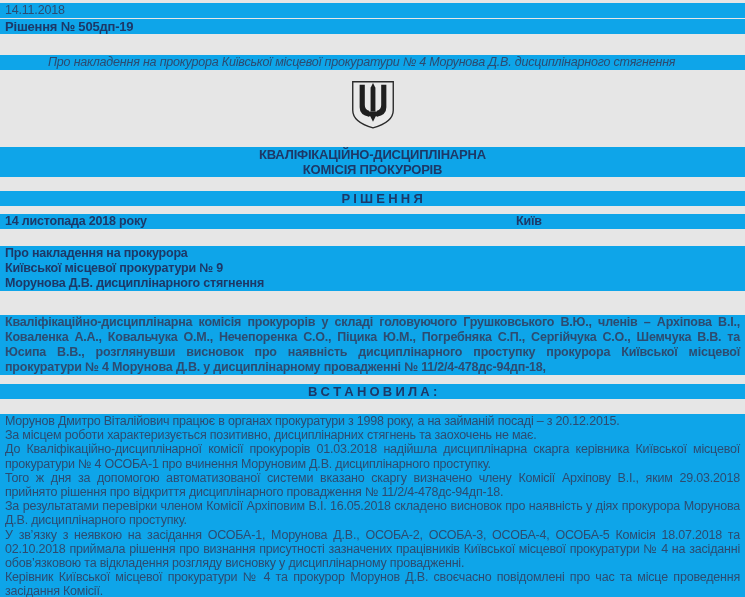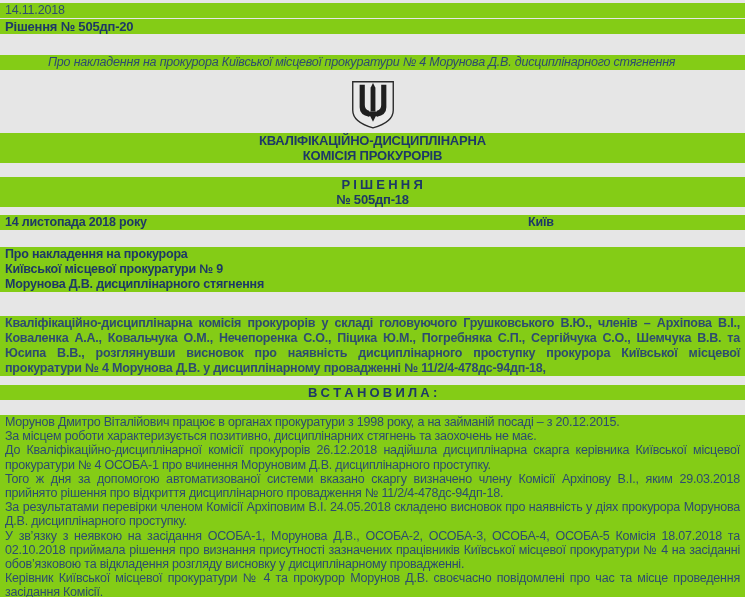--- a/index.html
+++ b/index.html
@@ -3,48 +3,48 @@
 <meta charset="utf-8">
 <style>
   html,body{margin:0;padding:0;background:#e6e6e6;}
   .page{
     position:relative;width:745px;height:597px;overflow:hidden;
     background:#e6e6e6;
     font-family:"Liberation Sans",sans-serif;
     font-size:12.5px;line-height:15px;letter-spacing:-0.2px;
     color:#2d4b70;
   }
-  .ln{margin:0;padding:0 5px;background:#84cc16;}
+  .ln{margin:0;padding:0 5px;background:#0ea5e9;}
   .nb{background:none;}
   .b{font-weight:bold;color:#1d3867;}
   .i{font-style:italic;}
   .c{text-align:center;}
   .j{text-align:justify;}
   .sz13{font-size:13px;}
   #meta-date{margin-top:3px;}
   #decision-ref{margin-top:1px;}
   #subject-line{margin-top:21px;padding-left:48px;}
   #emblem-row{margin-top:10px;height:50px;text-align:center;}
   #emblem-row svg{display:inline-block;height:50px;width:52px;}
-  #commission{margin-top:3px;}
+  #commission{margin-top:17px;}
   #doc-type{margin-top:14px;padding-left:24px;}
   #date-row{margin-top:8px;position:relative;}
-  #doc-place{position:absolute;left:528px;top:0;}
+  #doc-place{position:absolute;left:516px;top:0;}
   #title-block{margin-top:17px;}
   #intro-paragraph{margin-top:24px;font-weight:bold;}
   #resolved-heading{margin-top:9px;}
   #body-paragraphs{margin-top:15px;line-height:14.2px;}
 </style>
 </head>
 <body>
 
 <div class="page">
 
   <p class="ln" id="meta-date">14.11.2018</p>
-  <p class="ln b sz13" id="decision-ref">Рішення № 505дп-20</p>
+  <p class="ln b sz13" id="decision-ref">Рішення № 505дп-19</p>
 
   <p class="ln i" id="subject-line">Про накладення на прокурора Київської місцевої прокуратури № 4 Морунова Д.В. дисциплінарного стягнення</p>
 
   <div class="nb" id="emblem-row">
     <svg viewBox="0 0 54 58" aria-hidden="true">
       <path d="M3.5 2 H50.5 V35 C50.5 45.5 41 51.5 27 55.5 C13 51.5 3.5 45.5 3.5 35 Z" fill="#e9e9e9" stroke="#2a2a2a" stroke-width="1.6"></path>
       <g fill="#1f1f1f">
         <path d="M24.2 9 L27 3.5 L29.8 9 V36.5 H24.2 Z"></path>
         <path d="M11.5 5.5 H17.5 V29 Q17.5 34.5 22.5 35.8 V42.5 Q11.5 40.5 11.5 31.5 Z"></path>
         <path d="M42.5 5.5 H36.5 V29 Q36.5 34.5 31.5 35.8 V42.5 Q42.5 40.5 42.5 31.5 Z"></path>
@@ -52,21 +52,20 @@
       </g>
     </svg>
   </div>
 
   <div id="commission">
     <p class="ln b c sz13">КВАЛІФІКАЦІЙНО-ДИСЦИПЛІНАРНА</p>
     <p class="ln b c sz13">КОМІСІЯ ПРОКУРОРІВ</p>
   </div>
 
   <p class="ln b c sz13" id="doc-type">Р І Ш Е Н Н Я</p>
-  <p class="ln b c sz13" id="doc-number">№ 505дп-18</p>
 
   <div class="ln b" id="date-row">
     <span>14 листопада 2018 року</span>
     <span id="doc-place">Київ</span>
   </div>
 
   <div id="title-block">
 
       <p class="ln b">Про накладення на прокурора</p>
 
@@ -78,24 +77,24 @@
   <p class="ln j" id="intro-paragraph">Кваліфікаційно-дисциплінарна комісія прокурорів у складі головуючого Грушковського В.Ю., членів – Архіпова В.І., Коваленка А.А., Ковальчука О.М., Нечепоренка С.О., Піцика Ю.М., Погребняка С.П., Сергійчука С.О., Шемчука В.В. та Юсипа В.В., розглянувши висновок про наявність дисциплінарного проступку прокурора Київської місцевої прокуратури № 4 Морунова Д.В. у дисциплінарному провадженні № 11/2/4-478дс-94дп-18,</p>
 
   <p class="ln b c sz13" id="resolved-heading">В С Т А Н О В И Л А :</p>
 
   <div id="body-paragraphs">
 
       <p class="ln j">Морунов Дмитро Віталійович працює в органах прокуратури з 1998 року, а на займаній посаді – з 20.12.2015.</p>
 
       <p class="ln j">За місцем роботи характеризується позитивно, дисциплінарних стягнень та заохочень не має.</p>
 
-      <p class="ln j">До Кваліфікаційно-дисциплінарної комісії прокурорів 26.12.2018 надійшла дисциплінарна скарга керівника Київської місцевої прокуратури № 4 ОСОБА-1 про вчинення Моруновим Д.В. дисциплінарного проступку.</p>
+      <p class="ln j">До Кваліфікаційно-дисциплінарної комісії прокурорів 01.03.2018 надійшла дисциплінарна скарга керівника Київської місцевої прокуратури № 4 ОСОБА-1 про вчинення Моруновим Д.В. дисциплінарного проступку.</p>
 
       <p class="ln j">Того ж дня за допомогою автоматизованої системи вказано скаргу визначено члену Комісії Архіпову В.І., яким 29.03.2018 прийнято рішення про відкриття дисциплінарного провадження № 11/2/4-478дс-94дп-18.</p>
 
-      <p class="ln j">За результатами перевірки членом Комісії Архіповим В.І. 24.05.2018 складено висновок про наявність у діях прокурора Морунова Д.В. дисциплінарного проступку.</p>
+      <p class="ln j">За результатами перевірки членом Комісії Архіповим В.І. 16.05.2018 складено висновок про наявність у діях прокурора Морунова Д.В. дисциплінарного проступку.</p>
 
       <p class="ln j">У зв’язку з неявкою на засідання ОСОБА-1, Морунова Д.В., ОСОБА-2, ОСОБА-3, ОСОБА-4, ОСОБА-5 Комісія 18.07.2018 та 02.10.2018 приймала рішення про визнання присутності зазначених працівників Київської місцевої прокуратури № 4 на засіданні обов’язковою та відкладення розгляду висновку у дисциплінарному провадженні.</p>
 
       <p class="ln j">Керівник Київської місцевої прокуратури № 4 та прокурор Морунов Д.В. своєчасно повідомлені про час та місце проведення засідання Комісії.</p>
     </div>
 
 </div>
 
 </body></html>

